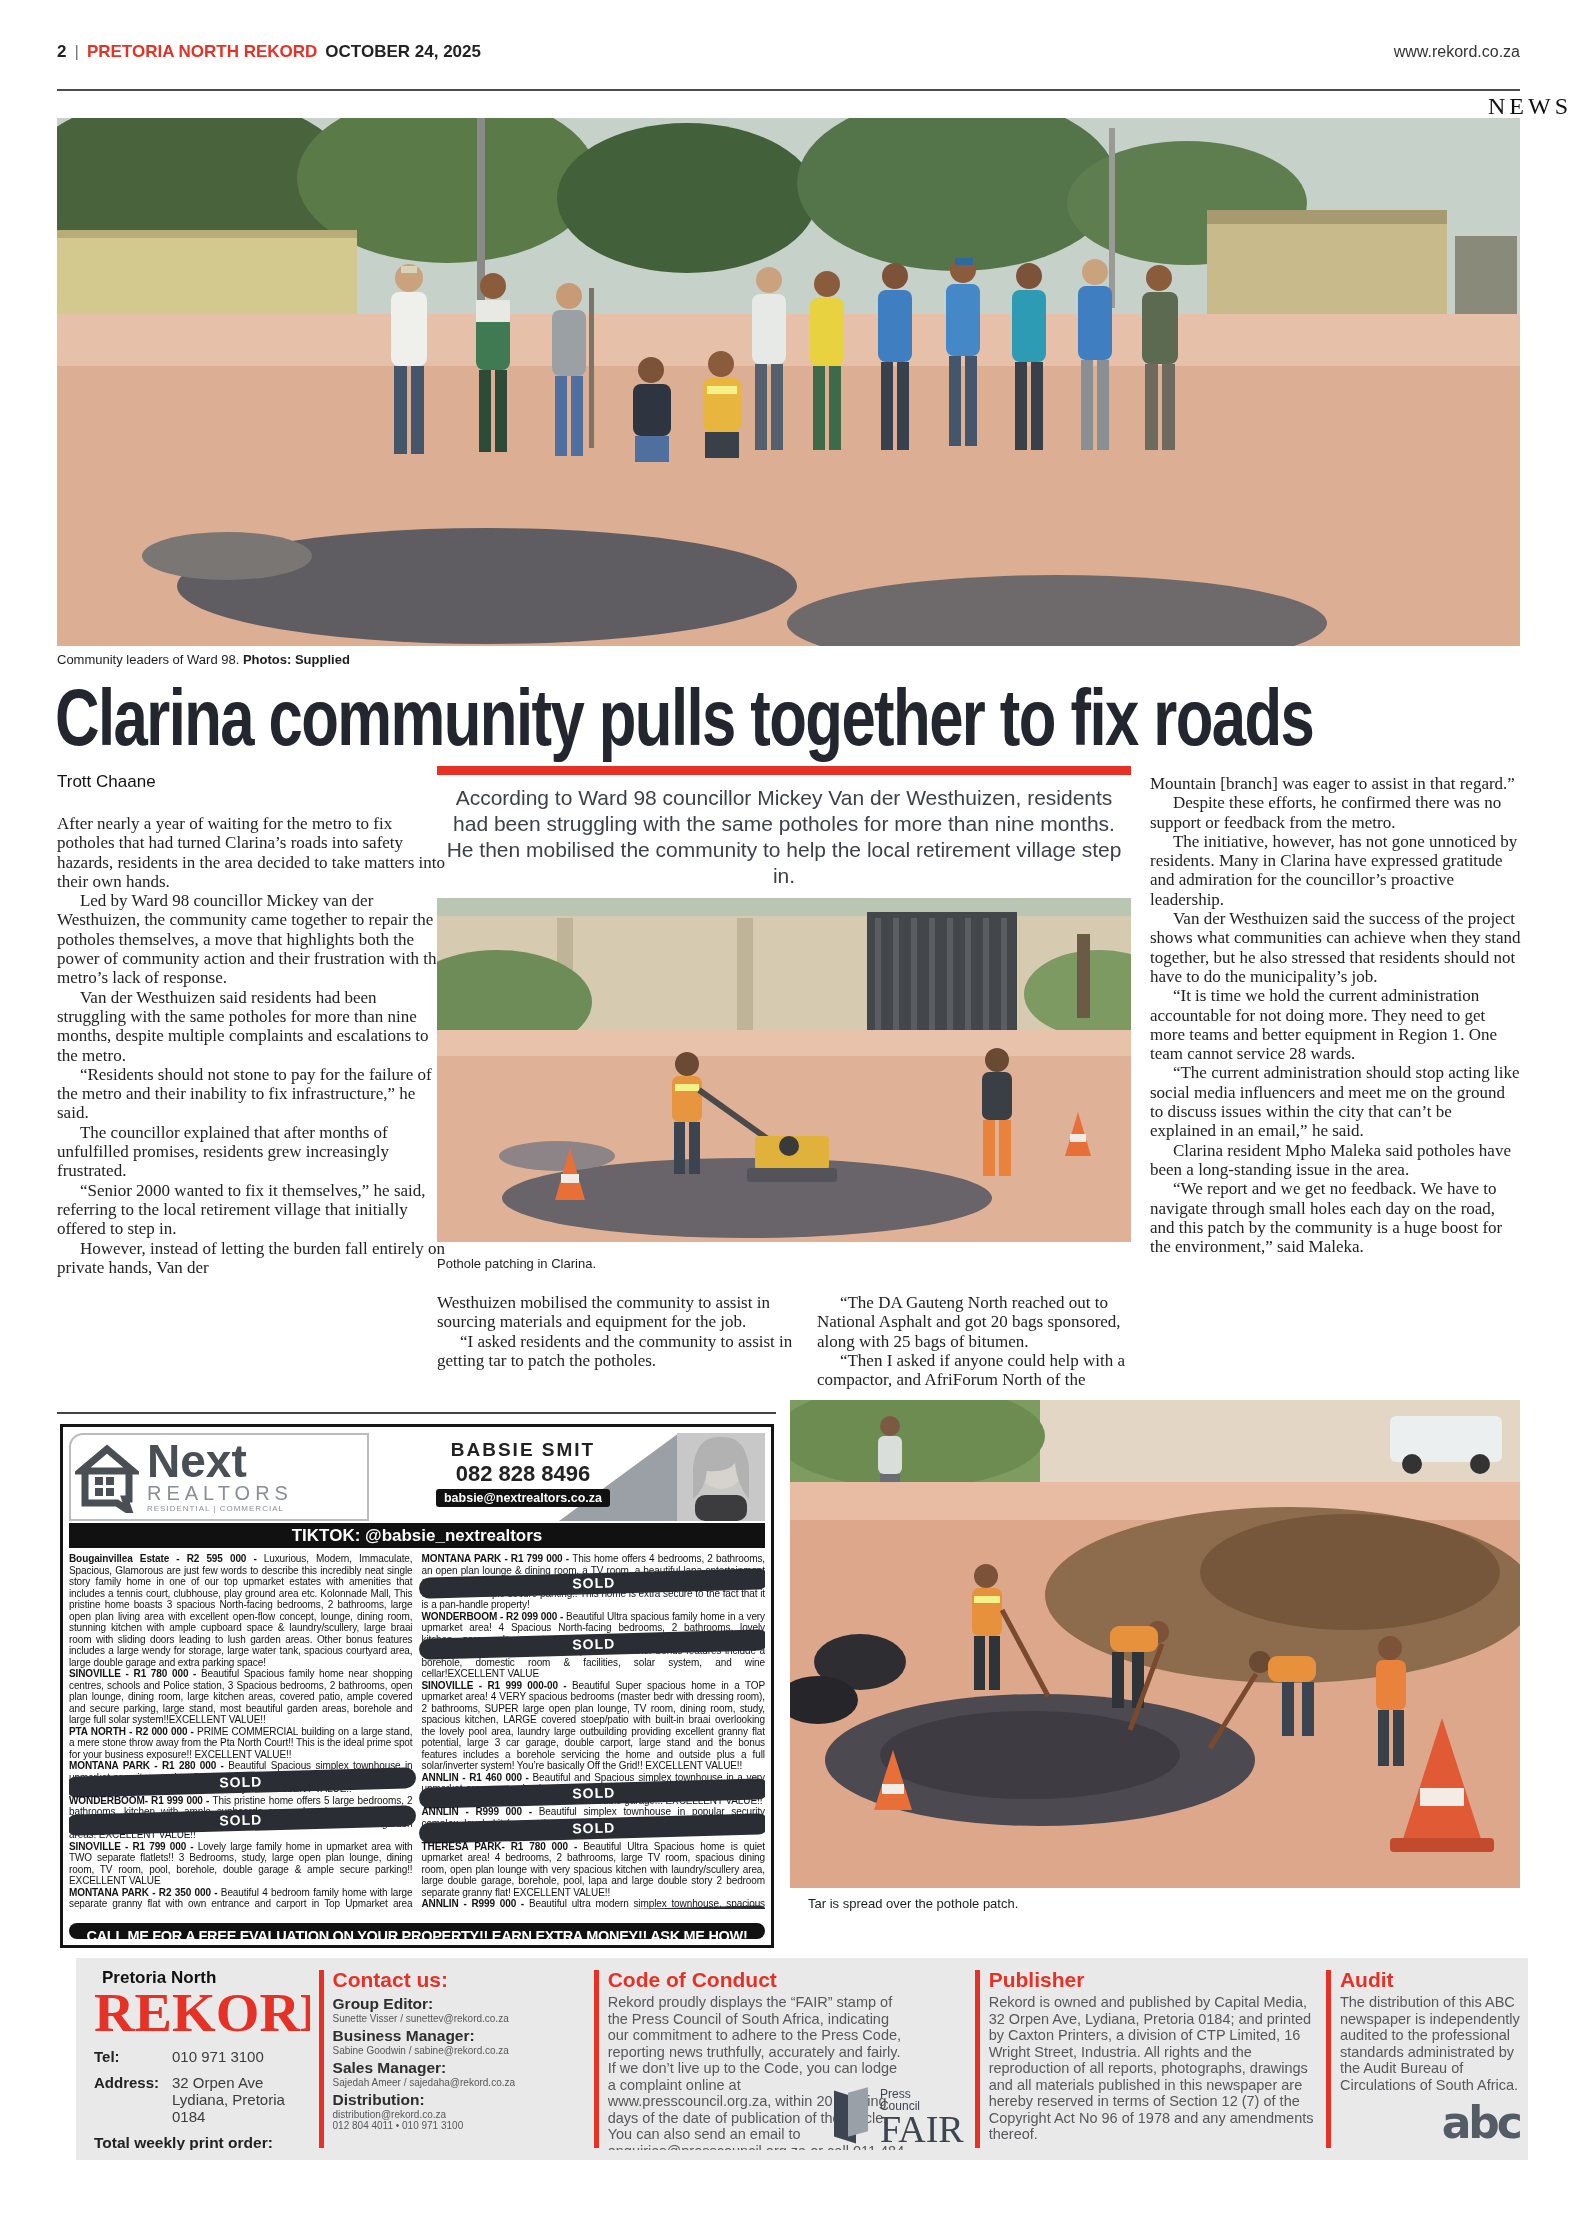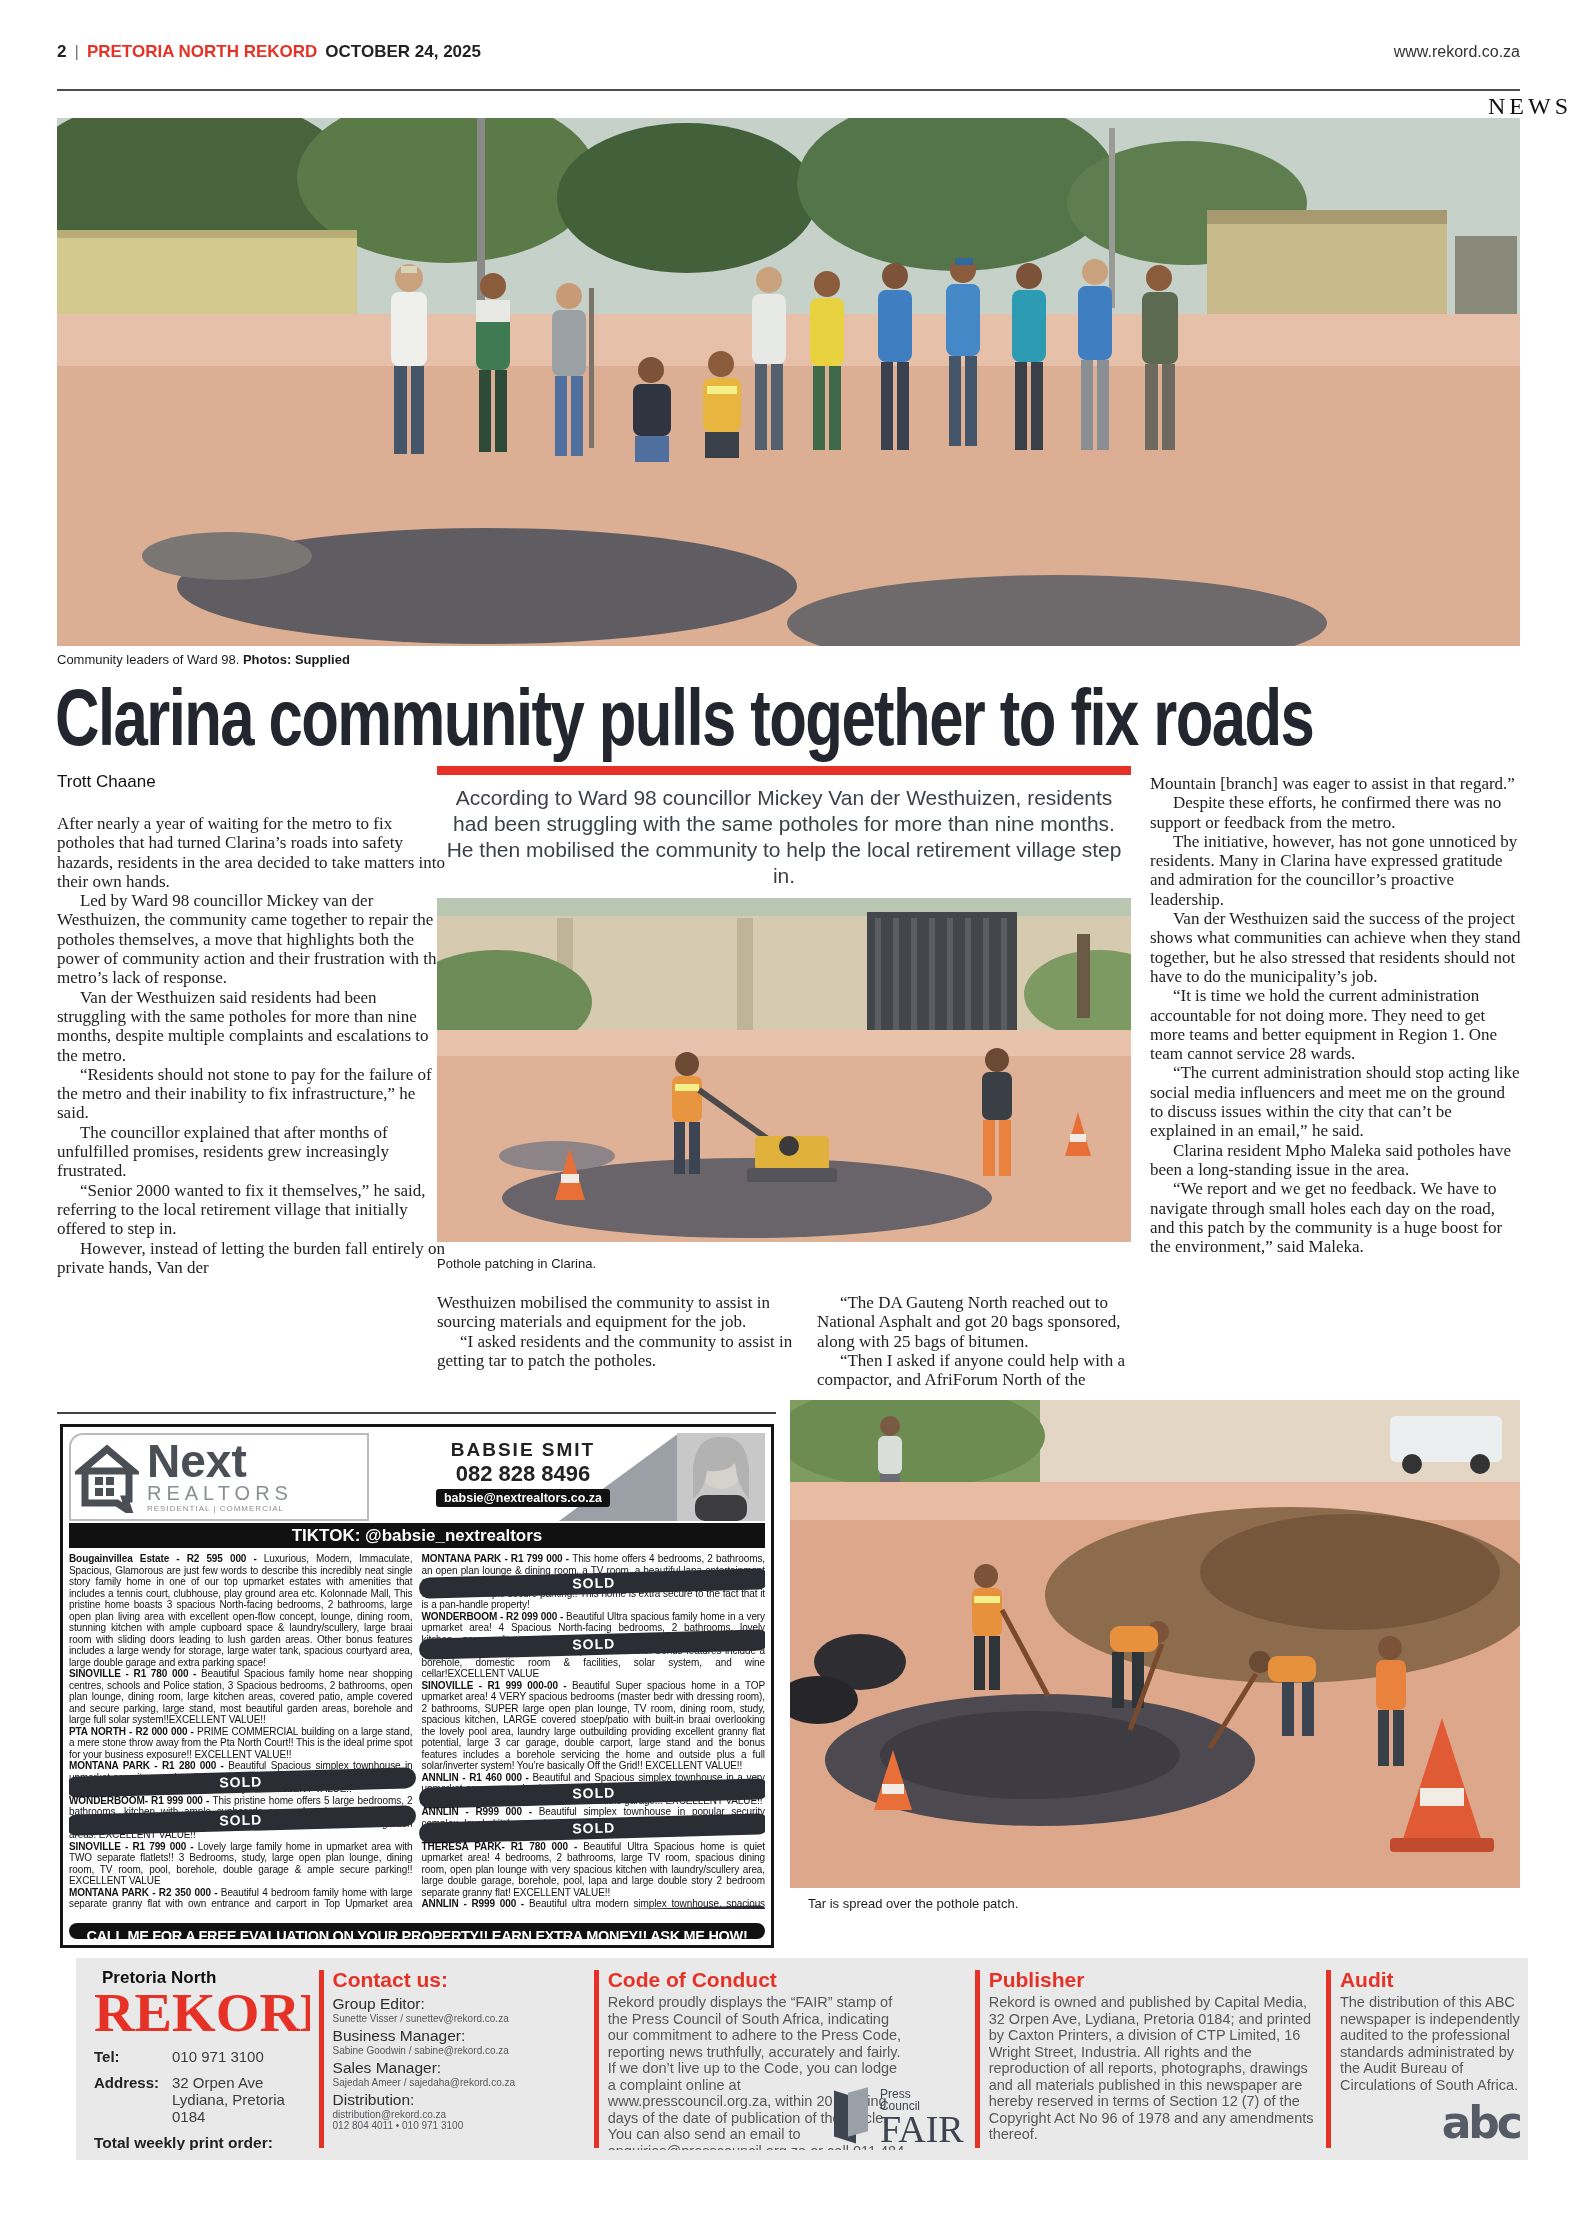--- a/index.html
+++ b/index.html
@@ -94,21 +94,21 @@
   .fbody{font-size:14.5px;line-height:16.5px;color:#56575a;white-space:normal;}
   .sec-rekord{width:218px;padding-left:10px;}
   .rekord-region{font-size:17px;font-weight:bold;color:#111;margin-left:8px;}
   .rekord-brand{font-family:"Liberation Serif",serif;font-weight:bold;font-size:54px;color:#e63226;
                 line-height:0.95;transform:scaleX(1.04);transform-origin:0 0;}
   .frow{display:flex;font-size:15px;margin-top:9px;color:#3c3c3e;}
   .frow .flabel{font-weight:bold;width:78px;flex:none;color:#222;}
   .frow .fval{white-space:pre-line;}
   .fprint-label{font-weight:bold;font-size:15.5px;color:#222;margin-top:9px;}
   .sec-contact{width:255px;}
-  .role{font-weight:normal;font-size:15.5px;color:#2e2e30;margin-top:3px;}
+  .role{font-weight:bold;font-size:15.5px;color:#2e2e30;margin-top:3px;}
   .role-val{font-size:10px;color:#56575a;white-space:pre-line;}
   .sec-conduct{width:362px;position:relative;}
   .fair-logo{position:absolute;right:2px;bottom:4px;display:flex;align-items:flex-end;gap:6px;}
   .fair-mark{position:relative;width:40px;height:56px;}
   .fair-mark .pc1{position:absolute;left:0;top:4px;width:22px;height:46px;background:#3e4450;
                   transform:skewY(18deg);}
   .fair-mark .pc2{position:absolute;left:14px;top:0;width:20px;height:44px;background:#9aa0a8;
                   transform:skewY(-16deg);}
   .fair-text .small{font-size:12px;line-height:12px;color:#3e4450;white-space:pre-line;}
   .fair-text .big{font-family:"Liberation Serif",serif;font-size:38px;line-height:34px;color:#3e4450;}

